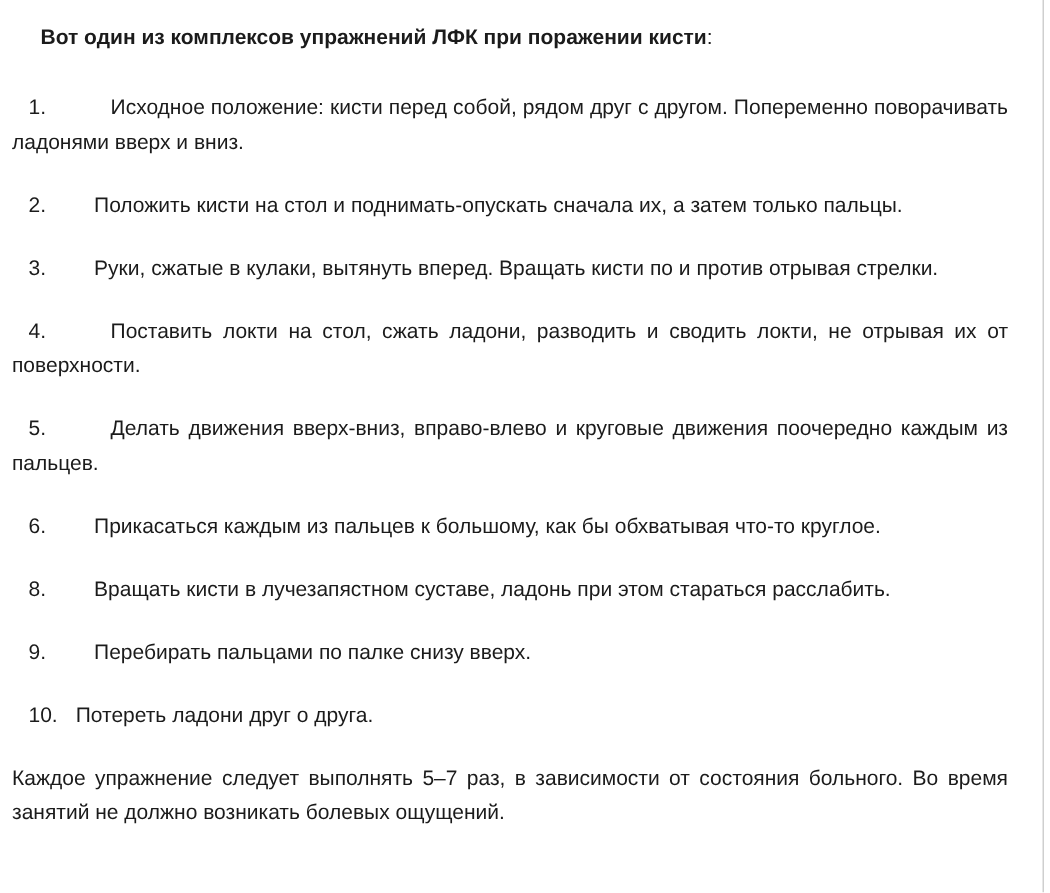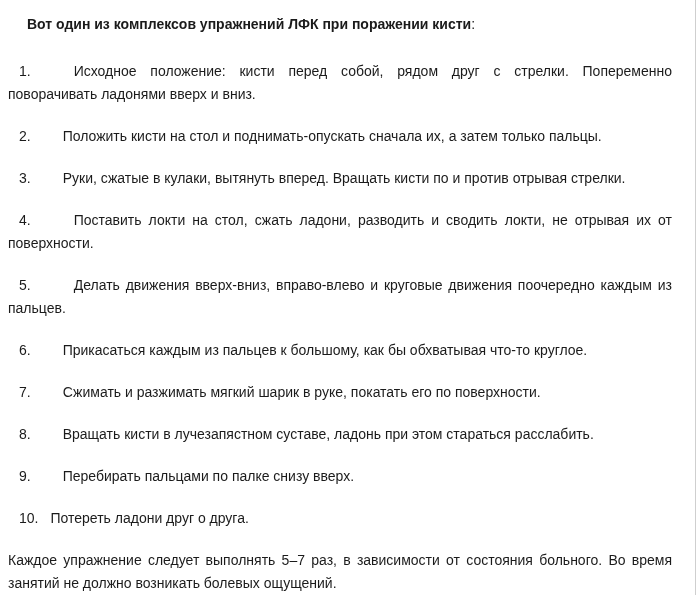--- a/index.html
+++ b/index.html
@@ -62,27 +62,26 @@
   }
 </style>
 </head>
 <body>
 
 <div class="content">
 
   <p class="doc-title"><span>Вот один из комплексов упражнений ЛФК при поражении кисти</span><span class="colon">:</span></p>
 
   <div>
-      <p class="item justify"><span class="num">1.</span><span class="gap g-wide"></span><span>Исходное положение: кисти перед собой, рядом друг с стрелки. Попеременно поворачивать ладонями вверх и вниз.</span></p>
+      <p class="item justify"><span class="num">1.</span><span class="gap g-wide"></span><span>Исходное положение: кисти перед собой, рядом друг с другом. Попеременно поворачивать ладонями вверх и вниз.</span></p>
       <p class="item"><span class="num">2.</span><span class="gap g-std"></span><span>Положить кисти на стол и поднимать-опускать сначала их, а затем только пальцы.</span></p>
       <p class="item"><span class="num">3.</span><span class="gap g-std"></span><span>Руки, сжатые в кулаки, вытянуть вперед. Вращать кисти по и против отрывая стрелки.</span></p>
       <p class="item justify"><span class="num">4.</span><span class="gap g-wide"></span><span>Поставить локти на стол, сжать ладони, разводить и сводить локти, не отрывая их от поверхности.</span></p>
       <p class="item justify"><span class="num">5.</span><span class="gap g-wide"></span><span>Делать движения вверх-вниз, вправо-влево и круговые движения поочередно каждым из пальцев.</span></p>
       <p class="item"><span class="num">6.</span><span class="gap g-std"></span><span>Прикасаться каждым из пальцев к большому, как бы обхватывая что-то круглое.</span></p>
-      <p class="item"><span class="num">7.</span><span class="gap g-std"></span><span>Сжимать и разжимать мягкий шарик в руке, покатать его по поверхности.</span></p>
       <p class="item"><span class="num">8.</span><span class="gap g-std"></span><span>Вращать кисти в лучезапястном суставе, ладонь при этом стараться расслабить.</span></p>
       <p class="item"><span class="num">9.</span><span class="gap g-std"></span><span>Перебирать пальцами по палке снизу вверх.</span></p>
       <p class="item"><span class="num">10.</span><span class="gap g-narrow"></span><span>Потереть ладони друг о друга.</span></p>
     </div>
 
   <p class="footer-para">Каждое упражнение следует выполнять 5–7 раз, в зависимости от состояния больного. Во время занятий не должно возникать болевых ощущений.</p>
 
 </div>
 
 <div class="right-rule"></div>

